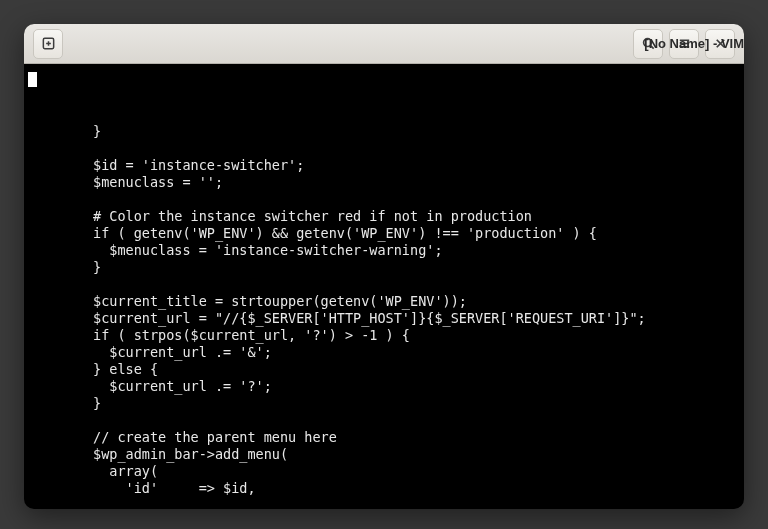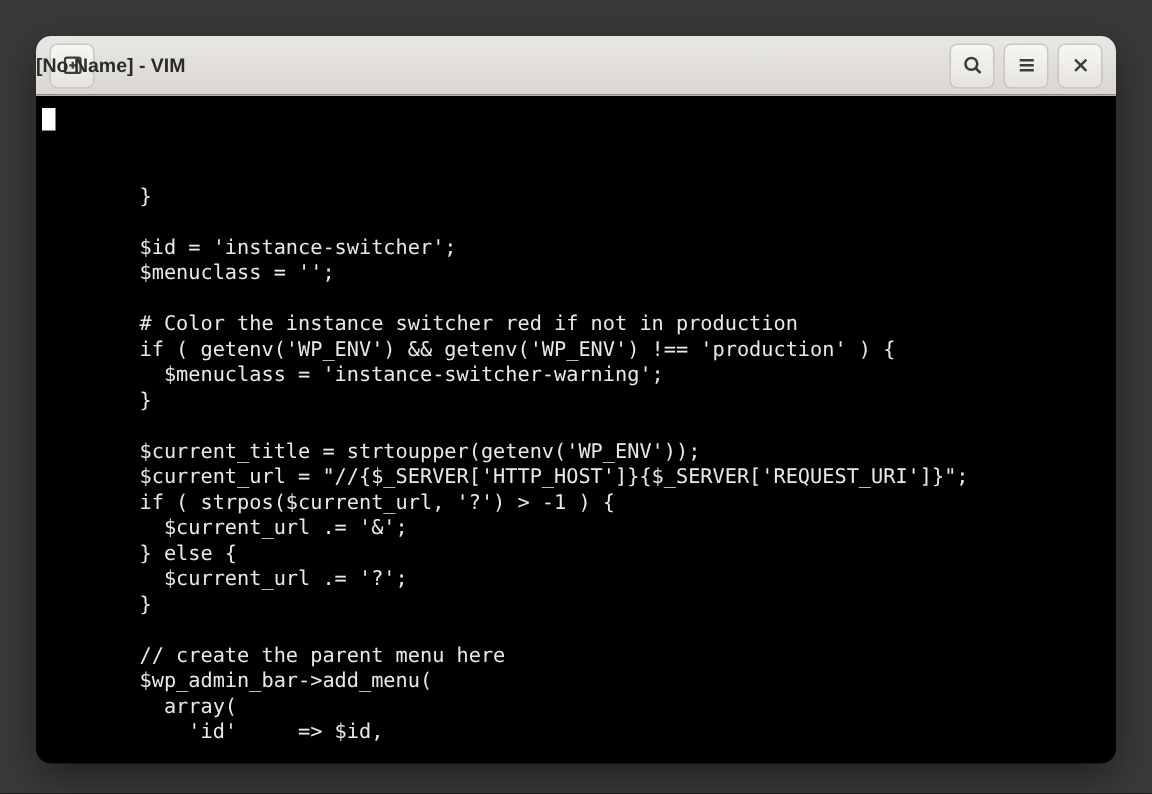--- a/index.html
+++ b/index.html
@@ -42,21 +42,21 @@
       justify-content: center;
       cursor: pointer;
       margin: 0 3px;
       color: #3d3d3d;
     }
     .tb-left { display: flex; }
     .tb-right { display: flex; margin-left: auto; }
     .tb-title {
       position: absolute;
       left: 0; right: 0;
-      text-align: left;
+      text-align: right;
       font-size: 13px;
       font-weight: 600;
       color: #2b2b2b;
       pointer-events: none;
     }
     .tb-btn svg { width: 15px; height: 15px; }
     .editor {
       position: relative;
       padding: 8px 0 0 0;
       font-family: "DejaVu Sans Mono","Liberation Mono",Menlo,Consolas,monospace;

